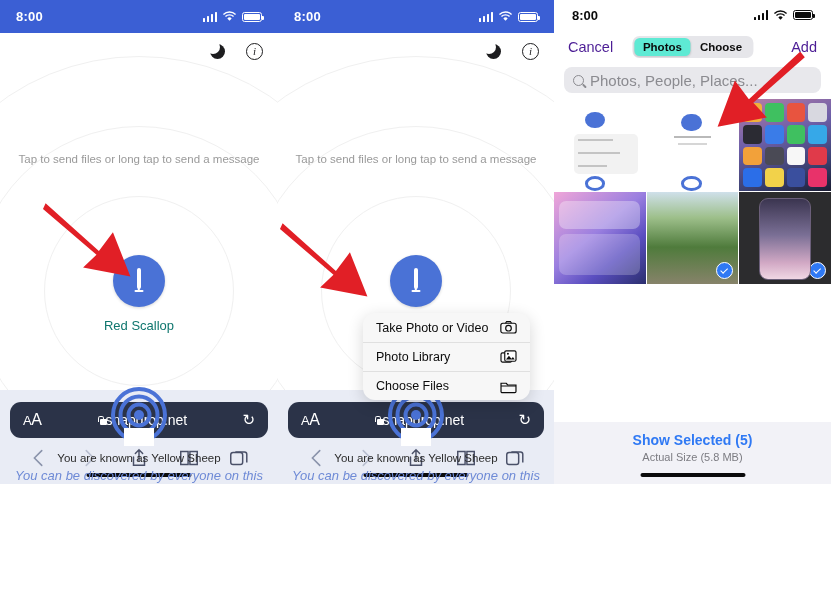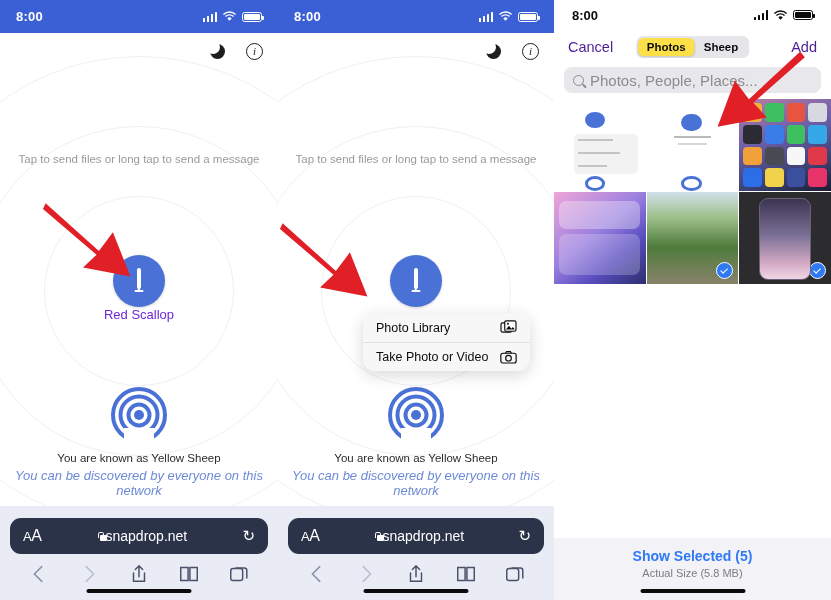--- a/index.html
+++ b/index.html
@@ -1,19 +1,19 @@
 <!DOCTYPE html>
 <html><head>
 <meta charset="utf-8">
 <style>
   * { margin:0; padding:0; box-sizing:border-box; }
   html,body { width:831px; height:600px; overflow:hidden; background:#fff;
               font-family:"Liberation Sans", sans-serif; -webkit-font-smoothing:antialiased; }
 
-  .screen { position:absolute; top:0; height:600px; overflow:hidden; }
+  .screen { position:absolute; top:0; height:484px; overflow:hidden; }
   #panel-left   { left:0;   width:278px; }
   #panel-mid    { left:278px; width:276px; }
   #panel-right  { left:554px; width:277px; background:#fff; }
 
   
   .sd-status { height:33px; background:#3b5fd4; color:#fff; display:flex;
                align-items:center; padding:0 16px; font-size:13px; font-weight:700; }
   .sd-status .time { letter-spacing:.2px; }
   .sd-status .right { margin-left:auto; display:flex; align-items:center; gap:5px; }
 
@@ -49,21 +49,21 @@
   .dev-wrap { position:absolute; top:222px; width:100%; text-align:center; z-index:3; }
   .dev-circle { width:52px; height:52px; border-radius:50%; background:#4a72d6;
                 margin:0 auto; display:flex; align-items:center; justify-content:center;
                 box-shadow:0 1px 3px rgba(0,0,0,.16); }
   .mon { width:26px; height:22px; position:relative; }
   .mon .scr { width:26px; height:17px; border:2.4px solid #fff; border-radius:2.5px; }
   .mon .stand { position:absolute; left:50%; bottom:0; transform:translateX(-50%);
                 width:9px; height:2.4px; background:#fff; border-radius:1px; }
   .mon .neck { position:absolute; left:50%; bottom:2px; transform:translateX(-50%);
                width:2.4px; height:3px; background:#fff; }
-  .dev-name { font-size:13px; color:#6d28d9; }
+  .dev-name { margin-top:11px; font-size:13px; color:#0f766e; }
   .dev-sub  { margin-top:3px; font-size:10px; color:#9b9b9b; }
 
   .sd-foot { position:absolute; bottom:8px; width:100%; text-align:center; z-index:3; }
   .sd-logo { width:56px; height:56px; margin:0 auto 9px; position:relative; }
   .sd-logo span { position:absolute; left:50%; top:50%; transform:translate(-50%,-50%);
                   border-radius:50%; }
   .sd-logo .r1 { width:10px; height:10px; background:#4a72d6; }
   .sd-logo .r2 { width:25px; height:25px; border:4px solid #4a72d6; }
   .sd-logo .r3 { width:41px; height:41px; border:4px solid #4a72d6; }
   .sd-logo .r4 { width:56px; height:56px; border:4px solid #4a72d6; }
@@ -116,21 +116,21 @@
   .batt.dk::after { background:#0b0b0b; }
   .batt.dk::before { background:#0b0b0b; }
 
   .pp-nav { height:34px; display:flex; align-items:center; padding:0 14px; position:relative; }
   .pp-cancel, .pp-add { font-size:14.5px; color:#4c1d95; }
   .pp-add { margin-left:auto; }
   .seg { position:absolute; left:50%; transform:translateX(-50%); display:flex;
          background:#e6e6ea; border-radius:7px; padding:2px; }
   .seg div { font-size:11.5px; font-weight:700; padding:3px 9px; border-radius:5.5px;
              color:#0b0b0b; }
-  .seg .on { background:#fde047; box-shadow:0 1px 2px rgba(0,0,0,.14); }
+  .seg .on { background:#5eead4; box-shadow:0 1px 2px rgba(0,0,0,.14); }
 
   .pp-search { margin:3px 10px 6px; height:26px; background:#e8e8ec; border-radius:8px;
                display:flex; align-items:center; padding:0 9px; gap:6px; }
   .pp-search .ph { font-size:15px; color:#8b8b90; }
   .mag { width:11px; height:11px; border:1.6px solid #8b8b90; border-radius:50%;
          position:relative; flex:none; }
   .mag::after { content:""; position:absolute; right:-4px; bottom:-2.5px; width:5px;
                 height:1.6px; background:#8b8b90; transform:rotate(45deg); border-radius:1px; }
 
   .grid { display:grid; grid-template-columns:repeat(3,1fr); gap:1px; background:#fff; }
@@ -334,34 +334,41 @@
           <span class="r2"></span>
           <span class="r1"></span>
         <span class="cut"></span>
       </div>
       <div class="sd-known">You are known as Yellow Sheep</div>
       <div class="sd-disc">You can be discovered by everyone on this network</div>
     </div>
 
     <div class="ctx">
       <div class="ctx-item">
+        <span class="lbl">Take Photo or Video</span>
+        <svg class="ic" viewBox="0 0 20 16">
+          <rect x="1" y="3" width="18" height="11.5" rx="2.4" stroke="#0b0b0b" stroke-width="1.4" fill="none"></rect>
+          <path d="M6.5 3 7.8 1h4.4l1.3 2" stroke="#0b0b0b" stroke-width="1.4" fill="none"></path>
+          <circle cx="10" cy="8.8" r="3.3" stroke="#0b0b0b" stroke-width="1.4" fill="none"></circle>
+        </svg>
+      </div>
+      <div class="ctx-item">
         <span class="lbl">Photo Library</span>
         <svg class="ic" viewBox="0 0 20 18">
           <rect x="1" y="3.5" width="13" height="11" rx="1.8" stroke="#0b0b0b" stroke-width="1.4" fill="none"></rect>
           <rect x="5.5" y="1" width="13.5" height="12.5" rx="1.8" stroke="#0b0b0b" stroke-width="1.4" fill="#fff"></rect>
           <path d="M7 11.5 10.5 7l3 3.5 1.8-2.2 2.2 3.2z" fill="#0b0b0b"></path>
           <circle cx="9.3" cy="4.6" r="1.2" fill="#0b0b0b"></circle>
         </svg>
       </div>
       <div class="ctx-item">
-        <span class="lbl">Take Photo or Video</span>
+        <span class="lbl">Choose Files</span>
         <svg class="ic" viewBox="0 0 20 16">
-          <rect x="1" y="3" width="18" height="11.5" rx="2.4" stroke="#0b0b0b" stroke-width="1.4" fill="none"></rect>
-          <path d="M6.5 3 7.8 1h4.4l1.3 2" stroke="#0b0b0b" stroke-width="1.4" fill="none"></path>
-          <circle cx="10" cy="8.8" r="3.3" stroke="#0b0b0b" stroke-width="1.4" fill="none"></circle>
+          <path d="M1.2 4.2h6.2l1.6 2h9.8v7.6a1.4 1.4 0 0 1-1.4 1.4H2.6a1.4 1.4 0 0 1-1.4-1.4Z" stroke="#0b0b0b" stroke-width="1.4" fill="none"></path>
+          <path d="M1.2 7.4h17.6" stroke="#0b0b0b" stroke-width="1.3" fill="none"></path>
         </svg>
       </div>
     </div>
   </div>
 
   <div class="sf-bar">
     <div class="sf-url">
       <span class="sf-aa">A<b>A</b></span>
       <span class="sf-dom">
         <span class="lock"></span>
@@ -414,21 +421,21 @@
         <path d="M1.4 3.8a9.3 9.3 0 0 1 13.2 0" stroke="#0b0b0b" stroke-width="1.5" fill="none"></path>
       </svg>
       <span class="batt dk"></span>
     </span>
   </div>
 
   <div class="pp-nav">
     <span class="pp-cancel">Cancel</span>
     <div class="seg">
       <div class="on">Photos</div>
-      <div>Sheep</div>
+      <div>Choose</div>
     </div>
     <span class="pp-add">Add</span>
   </div>
 
   <div class="pp-search">
     <span class="mag"></span>
     <span class="ph">Photos, People, Places...</span>
   </div>
 
   <div class="grid">

